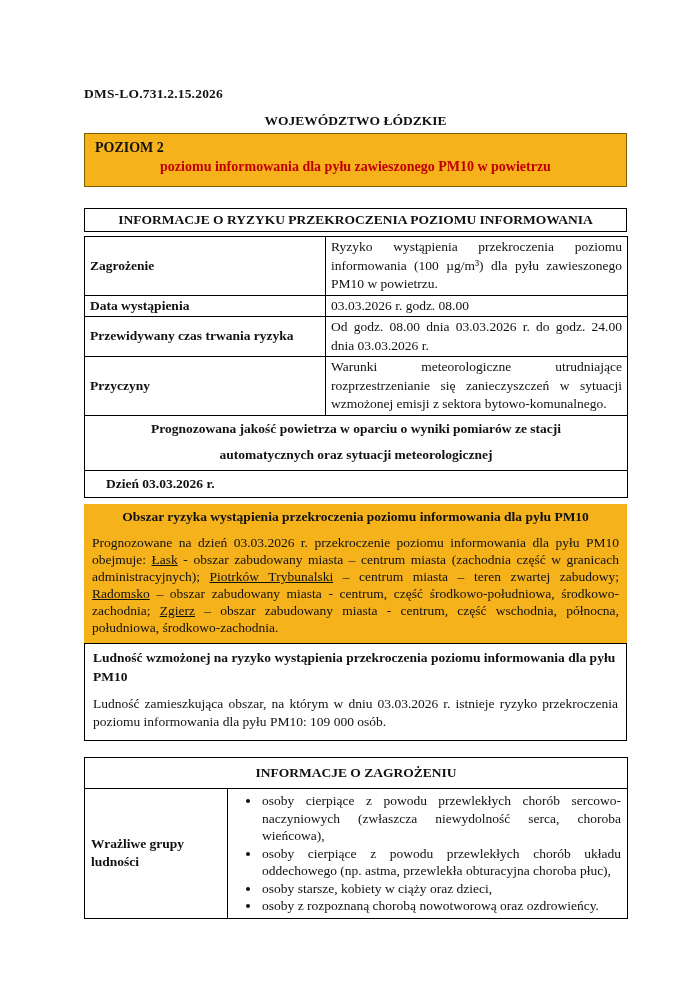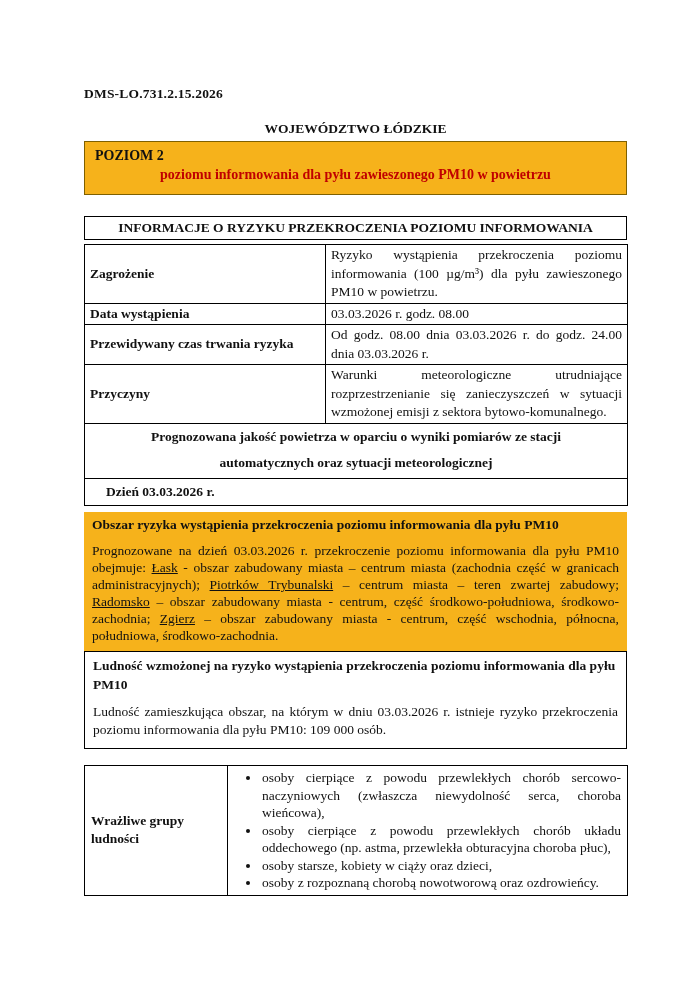--- a/index.html
+++ b/index.html
@@ -8,21 +8,21 @@
     width:700px;height:990px;
     background:#ffffff;
     overflow:hidden;
     font-family:"Liberation Serif","DejaVu Serif",serif;
     color:#111;
     box-sizing:border-box;
     padding-top:86px;
   }
   .content{width:543px;margin-left:84px;}
   .doc-number{font-size:13.5px;font-weight:bold;letter-spacing:.2px;}
-  .region{margin-top:19px;text-align:center;font-weight:bold;font-size:13.5px;}
+  .region{margin-top:11px;text-align:center;font-weight:bold;font-size:13.5px;}
   .banner{
     margin-top:4px;
     background:var(--accent_orange,#F6B21B);
     border:1px solid var(--banner_border,#7F6000);
     padding:4px 10px 10px 10px;
     box-sizing:border-box;
   }
   .banner-level{font-weight:bold;font-size:14px;color:#111;line-height:19px;text-align:left;}
   .banner-line{font-weight:bold;font-size:14px;color:var(--accent_dark_red,#C00000);line-height:19px;text-align:center;}
   .t1-header{
@@ -46,21 +46,21 @@
   .forecast{text-align:center;font-weight:bold;padding-top:4px !important;padding-bottom:5px !important;}
   .forecast .fline1{margin-bottom:8px;}
   .day{font-weight:bold;font-size:14px;padding:4px 21px !important;}
   .area-block{
     margin-top:6px;
     background:var(--accent_orange,#F6B21B);
     padding:5px 8px 7px 8px;
     box-sizing:border-box;
     font-size:13.5px;
   }
-  .area-title{font-weight:bold;margin-bottom:9px;}
+  .area-title{font-weight:bold;margin-bottom:9px;text-align:center;}
   .area-par{margin:0;text-align:justify;line-height:17px;}
   .u{text-decoration:underline;}
   .population-block{
     border:1px solid var(--table_border,#000);
     padding:4px 8px 9px 8px;
     box-sizing:border-box;
     font-size:13.5px;
   }
   .pop-title{font-weight:bold;line-height:19px;margin-bottom:9px;}
   .pop-par{margin:0;text-align:justify;line-height:18px;}
@@ -138,20 +138,23 @@
       <p class="pop-par">Ludność zamieszkująca obszar, na którym w dniu 03.03.2026 r. istnieje ryzyko przekroczenia poziomu informowania dla pyłu PM10: 109 000 osób.</p>
     </div>
 
     <table class="t2">
       <colgroup>
           <col style="width:143px">
           <col style="width:400px">
         </colgroup>
       <tbody>
         <tr>
+          <td class="t2-header" colspan="2">INFORMACJE O ZAGROŻENIU</td>
+        </tr>
+        <tr>
           <td class="t2-lbl">Wrażliwe grupy ludności</td>
           <td class="t2-val">
             <ul>
                 <li>osoby cierpiące z powodu przewlekłych chorób sercowo-naczyniowych (zwłaszcza niewydolność serca, choroba wieńcowa),</li>
                 <li>osoby cierpiące z powodu przewlekłych chorób układu oddechowego (np. astma, przewlekła obturacyjna choroba płuc),</li>
                 <li>osoby starsze, kobiety w ciąży oraz dzieci,</li>
                 <li>osoby z rozpoznaną chorobą nowotworową oraz ozdrowieńcy.</li>
               </ul>
           </td>
         </tr>

